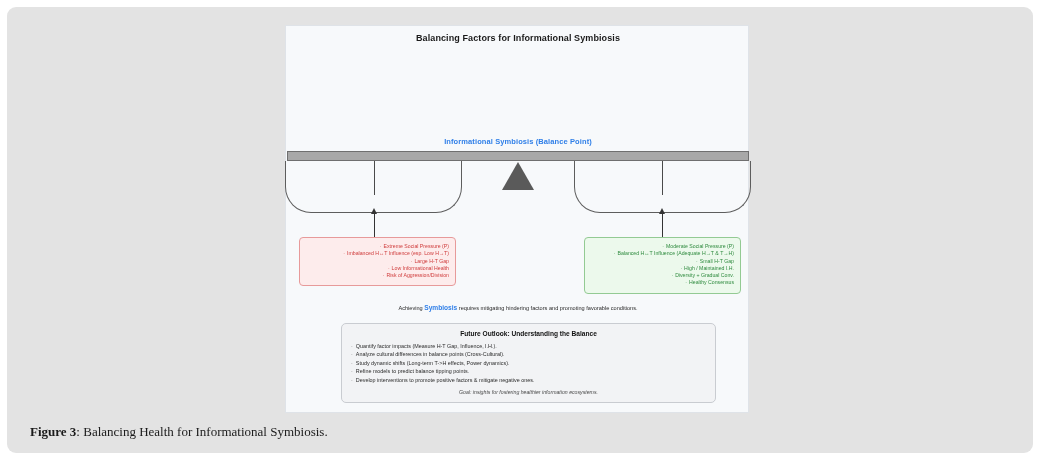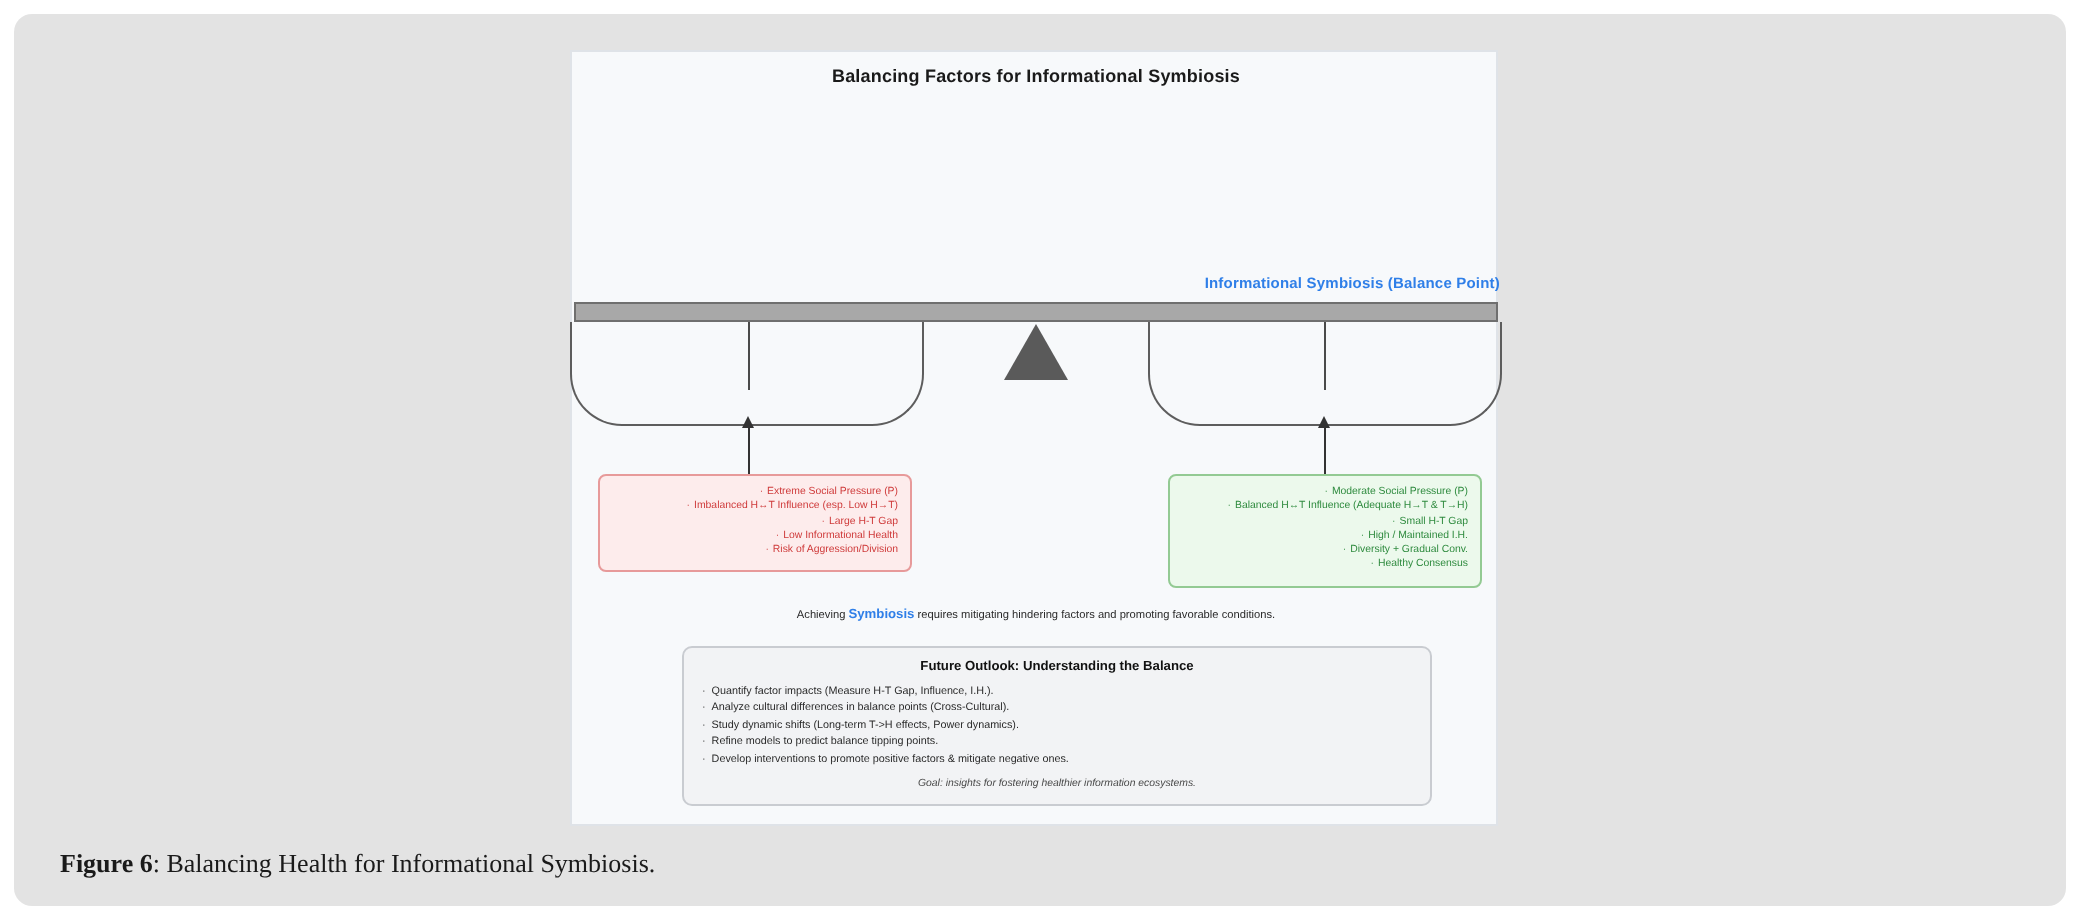--- a/index.html
+++ b/index.html
@@ -28,21 +28,21 @@
   }
   .fig-title{
     position:absolute;left:0;top:7px;width:464px;
     text-align:center;
     font-size:9px;font-weight:bold;color:#1a1a1a;
     letter-spacing:.1px;
   }
   
   .balance-label{
     position:absolute;left:0;top:111px;width:464px;
-    text-align:right;
+    text-align:center;
     font-size:7.5px;font-weight:bold;color:#2f7fe8;
     letter-spacing:.1px;
   }
   
   .beam{
     position:absolute;left:1px;top:125px;width:462px;height:10px;
     background:#a8a8a8;border:1px solid #6f6f6f;box-sizing:border-box;
   }
   
   .fulcrum{
@@ -214,15 +214,15 @@
         <li><span class="bullet">·</span><span>Study dynamic shifts (Long-term T-&gt;H effects, Power dynamics).</span></li>
         <li><span class="bullet">·</span><span>Refine models to predict balance tipping points.</span></li>
         <li><span class="bullet">·</span><span>Develop interventions to promote positive factors &amp; mitigate negative ones.</span></li>
       </ul>
       <div class="outlook-goal">Goal: insights for fostering healthier information ecosystems.</div>
     </div>
 
   </div>
 
   <div class="caption">
-    <b>Figure 6</b><span>: Balancing Health for Informational Symbiosis.</span>
+    <b>Figure 3</b><span>: Balancing Health for Informational Symbiosis.</span>
   </div>
 </div>
 
 </body></html>

